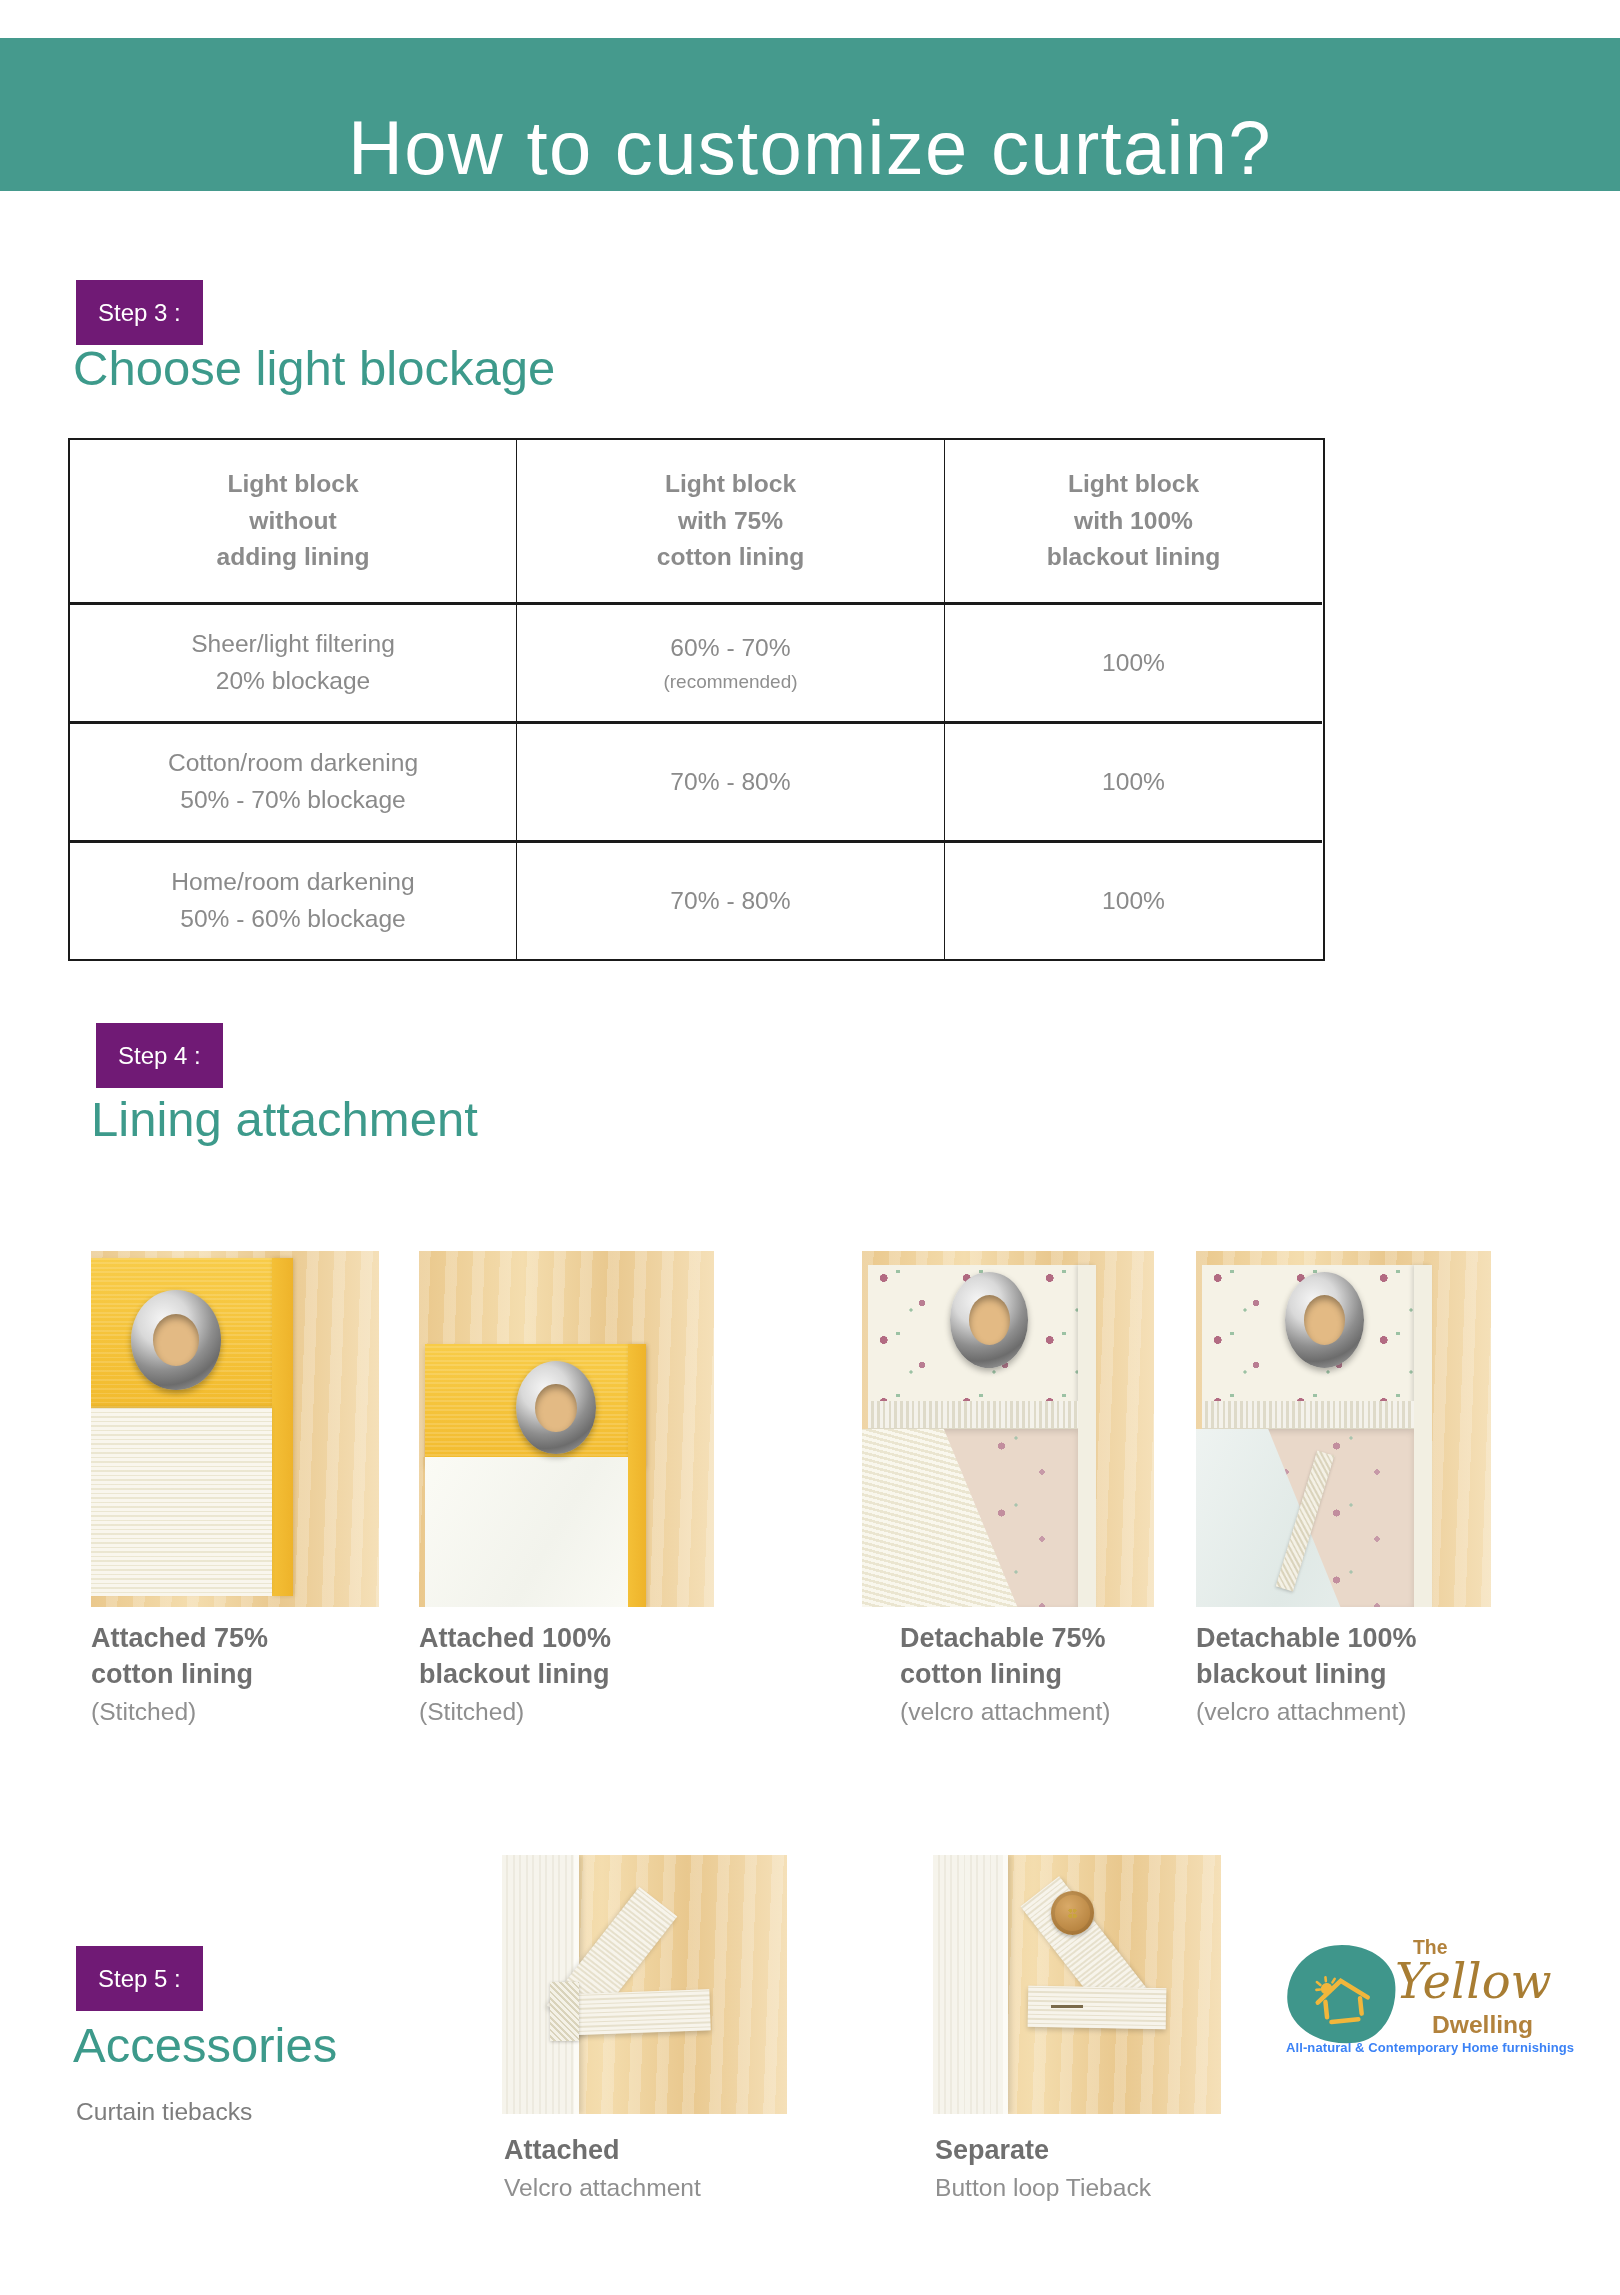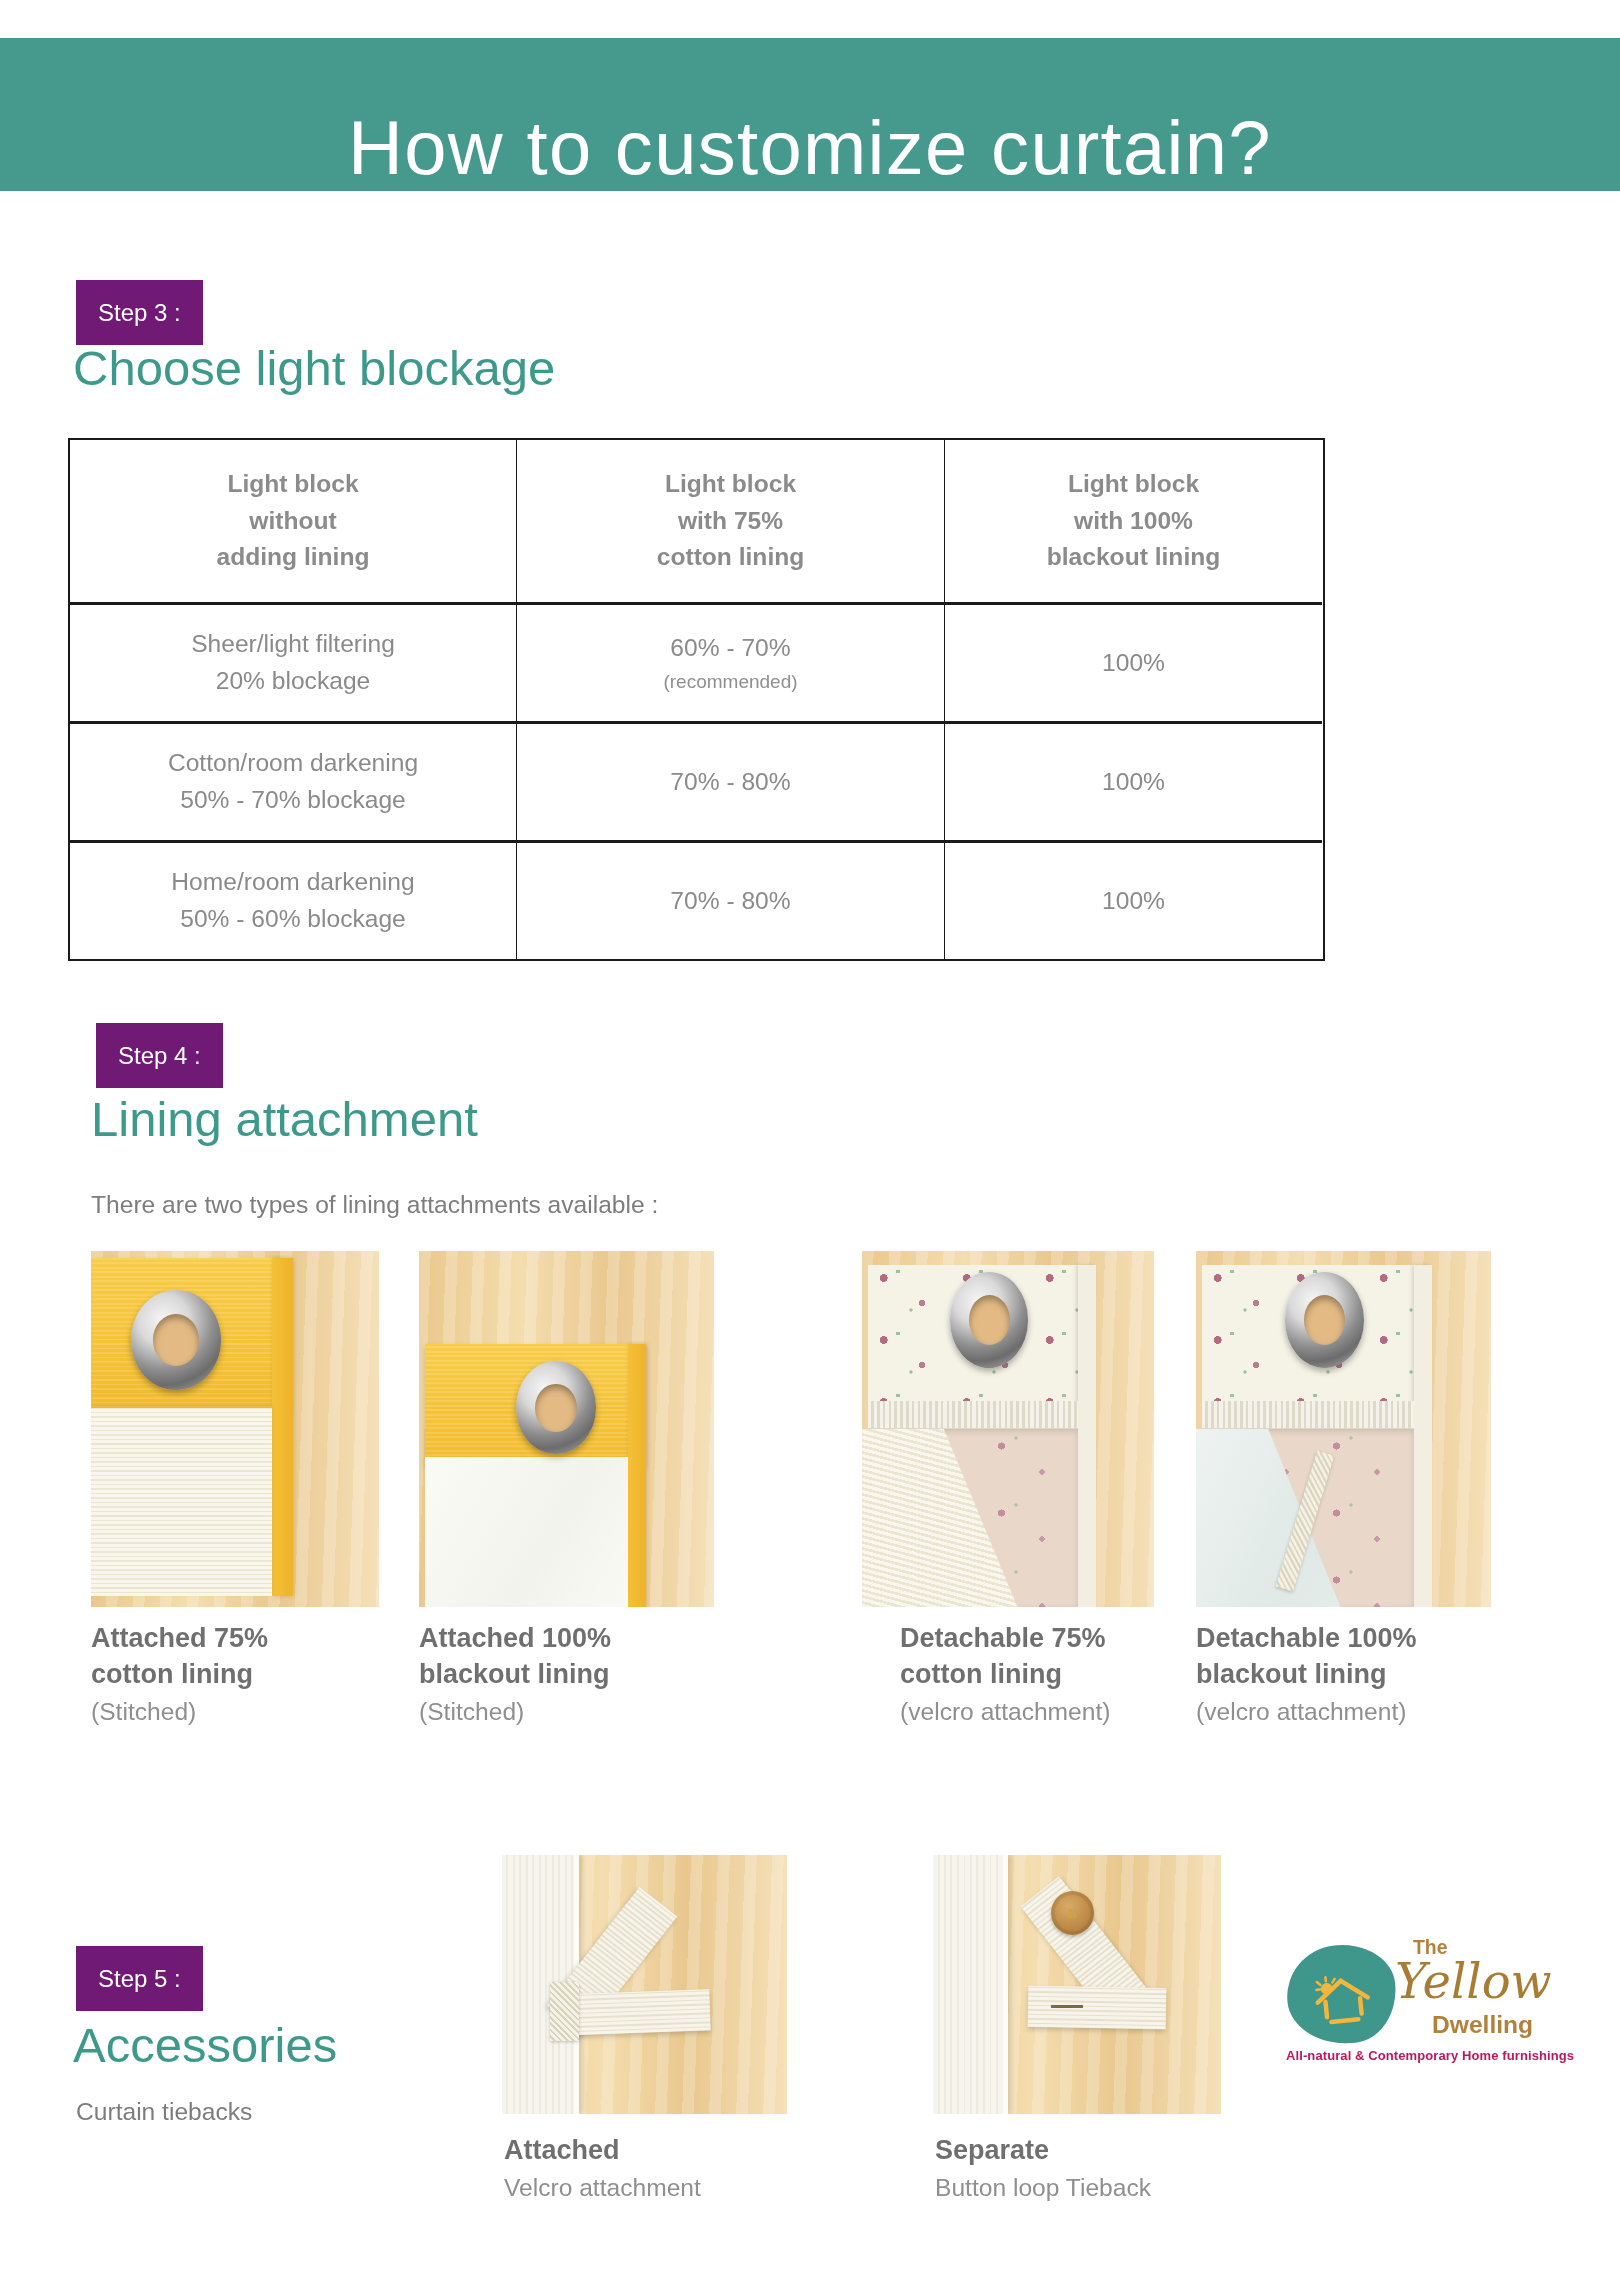--- a/index.html
+++ b/index.html
@@ -92,21 +92,21 @@
 
   
   .logo { position:absolute; left:1286px; top:1936px; width:266px; height:152px; }
   .logo-blob { position:absolute; left:1.3px; top:9px; width:109px; height:99px; background:#3f968b;
       border-radius: 48% 52% 42% 58% / 52% 44% 56% 48%; transform: rotate(-6deg);
       display:flex; align-items:center; justify-content:center; }
   .logo-the { position:absolute; left:127px; top:0px; color:#b2823c; font-size:19.4px; font-weight:700; }
   .logo-yellow { position:absolute; left:109px; top:17px; color:#a87d33; font-size:48px;
       font-family:"DejaVu Serif", serif; font-style:italic; }
   .logo-dwelling { position:absolute; left:146px; top:75px; color:#b2823c; font-size:24.6px; font-weight:700; }
-  .logo-tagline { position:absolute; left:0px; top:112px; width:272px; color:#be185d; font-size:13px;
+  .logo-tagline { position:absolute; left:0px; top:104px; width:272px; color:#3b82f6; font-size:13px;
       font-weight:700; white-space:nowrap; letter-spacing:0.1px; }
 </style>
 </head>
 <body>
 
 <div id="page">
 
   <header class="banner">
     <h1>How to customize curtain?</h1>
   </header>
@@ -162,21 +162,20 @@
     <div class="cell">
       <span>70% - 80%</span>
     </div>
     <div class="cell">
       <span>100%</span>
     </div>
   </div>
 
   <div class="badge" style="left:96px; top:1023px;">Step 4 :</div>
   <h2 class="heading" style="left:91px; top:1091px;">Lining attachment</h2>
-  <div class="subnote" style="left:91px; top:1191px;">There are two types of lining attachments available :</div>
 
   <div class="photo wood" style="left:91px; top:1251px; width:288px; height:356px;">
     <div class="yellow-block" style="left:0; top:2%; width:69%; height:42%;"></div>
     <div class="yellow-side" style="left:63%; top:2%; width:7%; height:95%;"></div>
     <div class="cream-lining" style="left:0; top:44%; width:63%; height:53%;"></div>
     <div class="grommet" style="left:14%; top:11%; width:31%; height:28%;">
       <div class="hole"></div>
     </div>
   </div>
 

